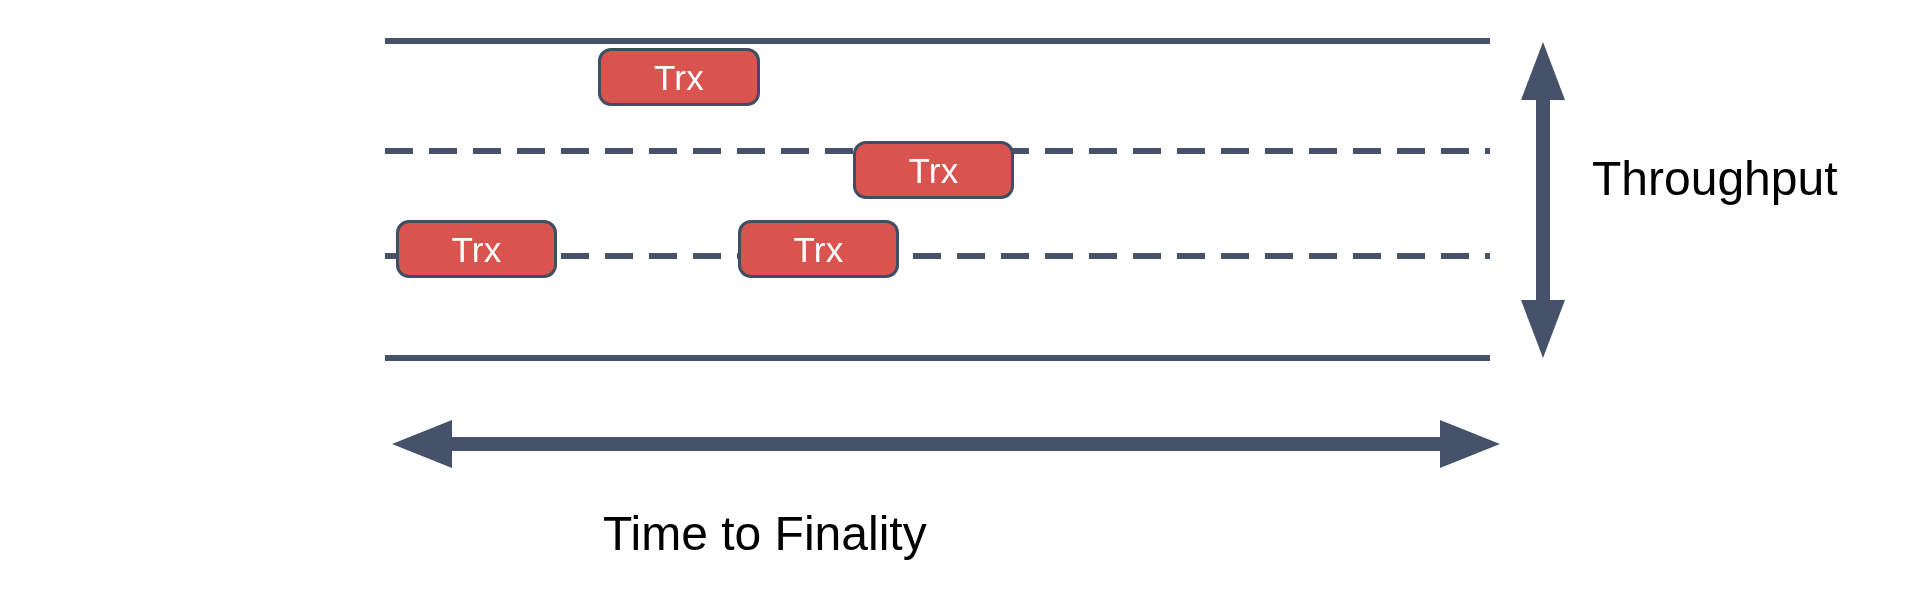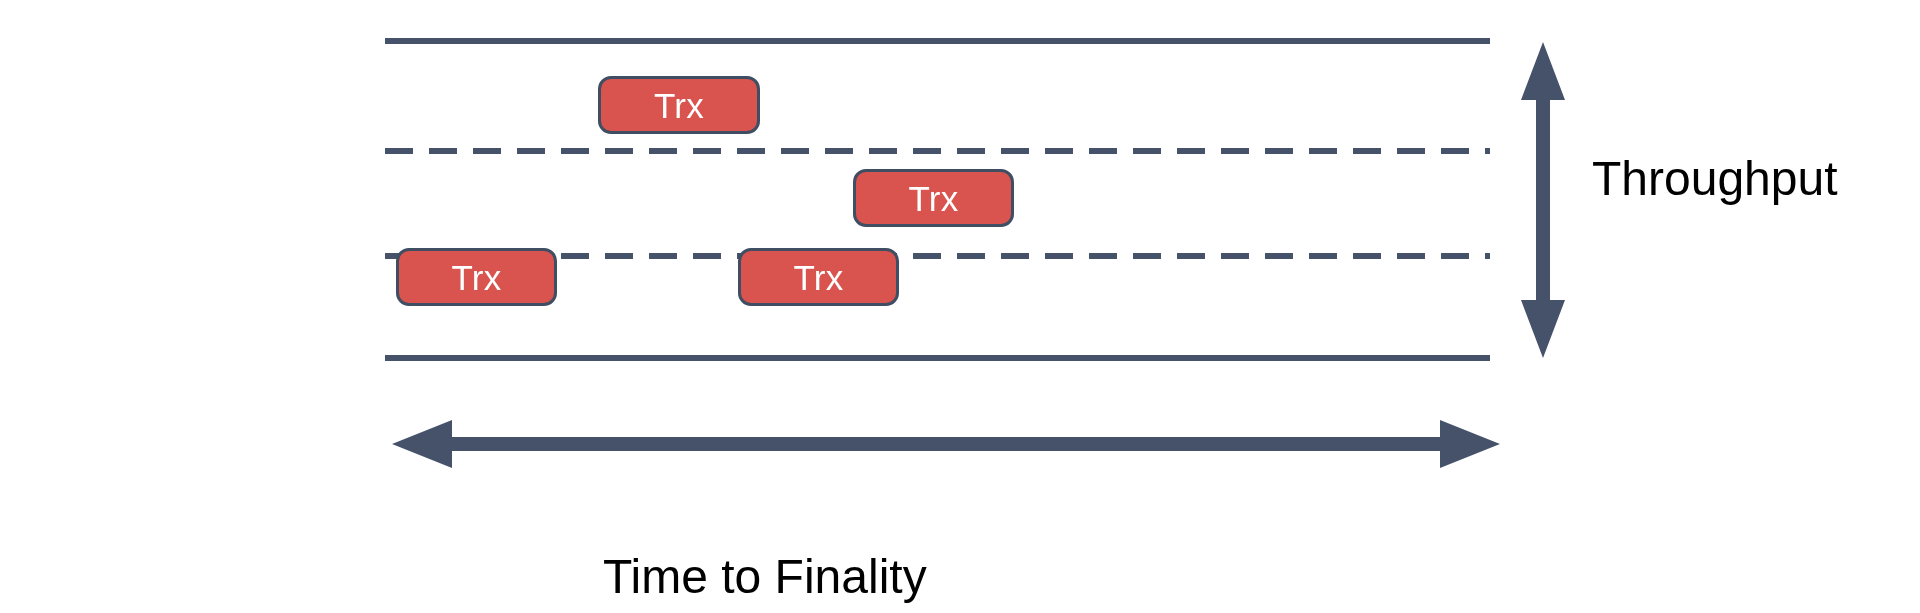--- a/index.html
+++ b/index.html
@@ -46,21 +46,20 @@
     background: #D9534F;
     border: 3px solid #3F4E63;
     border-radius: 13px;
     color: #ffffff;
     font-size: 35px;
     line-height: 1;
     display: flex;
     align-items: center;
     justify-content: center;
     letter-spacing: 0.3px;
-    margin-top: 28px;
   }
 
   
   #throughput-arrow {
     position: absolute;
     left: 1512px;
     top: 40px;
     width: 62px;
     height: 320px;
   }
@@ -81,21 +80,20 @@
     line-height: 1;
     white-space: nowrap;
   }
   #throughput-label {
     left: 1592px;
     top: 155px;
   }
   #finality-label {
     left: 603px;
     top: 510px;
-    margin-top: 43px;
   }
 </style>
 </head>
 <body>
 
 <div id="stage">
 
   <div class="lane-line solid" id="line-top"></div>
   <div class="lane-line dashed" id="line-mid-1"></div>
   <div class="lane-line dashed" id="line-mid-2"></div>

